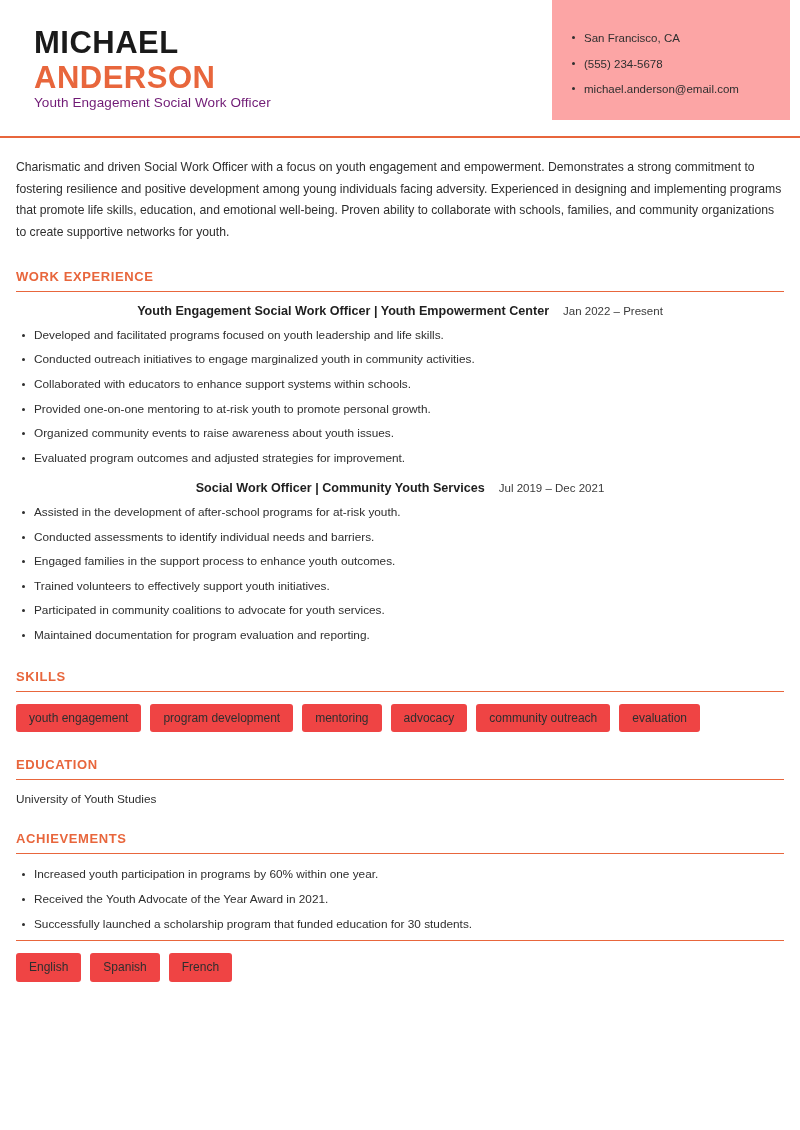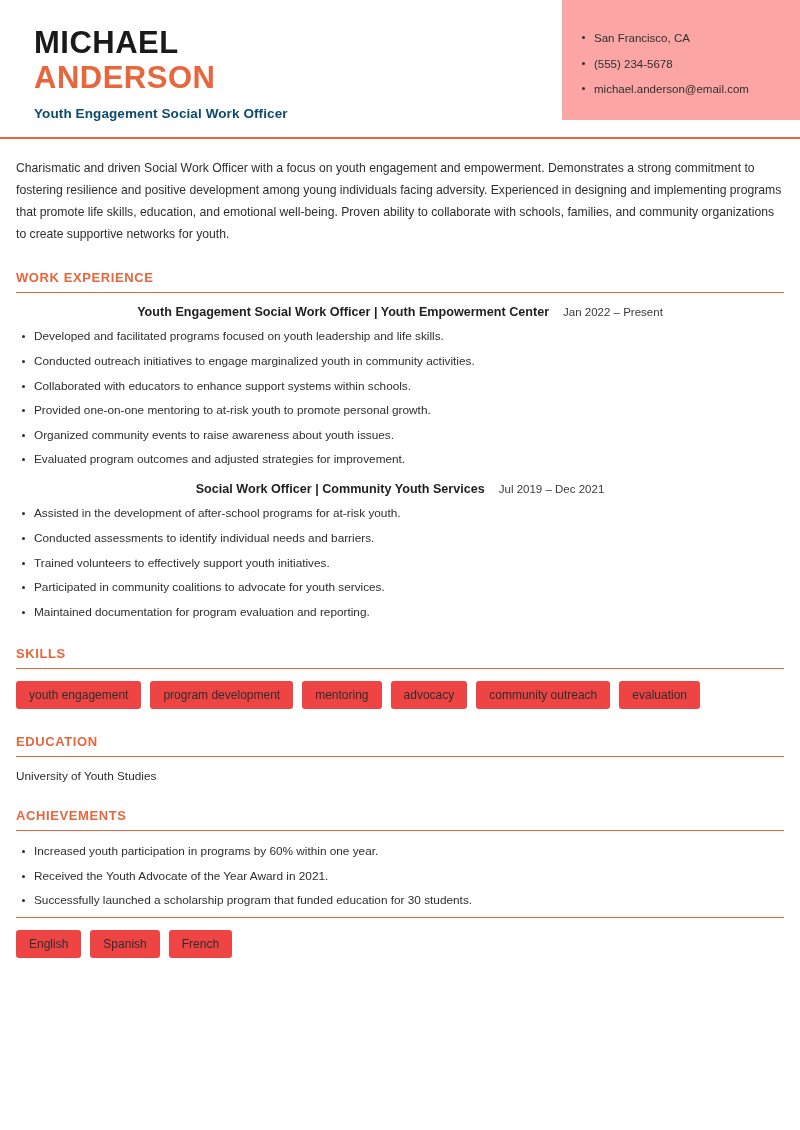--- a/index.html
+++ b/index.html
@@ -20,21 +20,21 @@
     background: #ffffff;
     box-sizing: border-box;
     overflow: hidden;
   }
 
   
   .header {
     display: flex;
     align-items: flex-start;
     justify-content: space-between;
-    padding: 22px 34px 0 34px;
+    padding: 22px 44px 0 34px;
     box-sizing: border-box;
   }
   .header-left {
     padding-top: 4px;
   }
   .name-first {
     font-size: 31px;
     font-weight: bold;
     letter-spacing: 0.5px;
     color: #1a1a1a;
@@ -44,24 +44,22 @@
   .name-last {
     font-size: 31px;
     font-weight: bold;
     letter-spacing: 0.5px;
     color: #e8663c;
     line-height: 1.12;
     text-transform: uppercase;
   }
   .job-title {
     font-size: 13.5px;
-    color: #0c4a6e;
-    margin-top: 11px;
+    color: #701a75;
     letter-spacing: 0.1px;
-    font-weight: bold;
   }
   .contact-box {
     background: #fca5a5;
     padding: 14px 18px 14px 20px;
     min-width: 238px;
     box-sizing: border-box;
     margin-top: -22px;
     padding-top: 30px;
     padding-bottom: 22px;
     margin-right: -34px;
@@ -247,20 +245,21 @@
     </div>
 
     <div class="exp-block">
       <div class="job-row">
         <div class="job-heading">Social Work Officer | Community Youth Services</div>
         <div class="job-dates">Jul 2019 – Dec 2021</div>
       </div>
       <ul class="bullets">
         <li>Assisted in the development of after-school programs for at-risk youth.</li>
         <li>Conducted assessments to identify individual needs and barriers.</li>
+        <li>Engaged families in the support process to enhance youth outcomes.</li>
         <li>Trained volunteers to effectively support youth initiatives.</li>
         <li>Participated in community coalitions to advocate for youth services.</li>
         <li>Maintained documentation for program evaluation and reporting.</li>
       </ul>
     </div>
 
     <div class="section-title">SKILLS</div>
     <div class="section-rule"></div>
     <div class="chips">
       <span class="chip">youth engagement</span>

